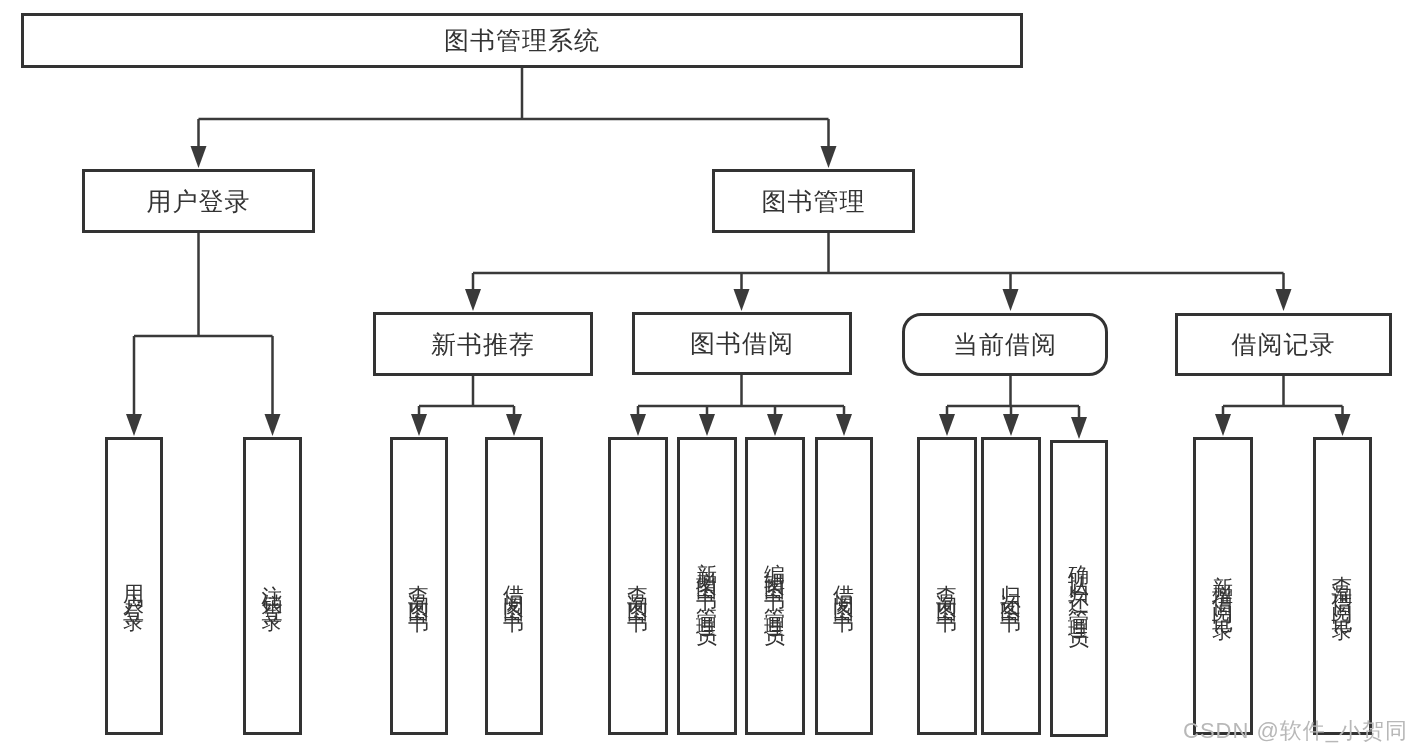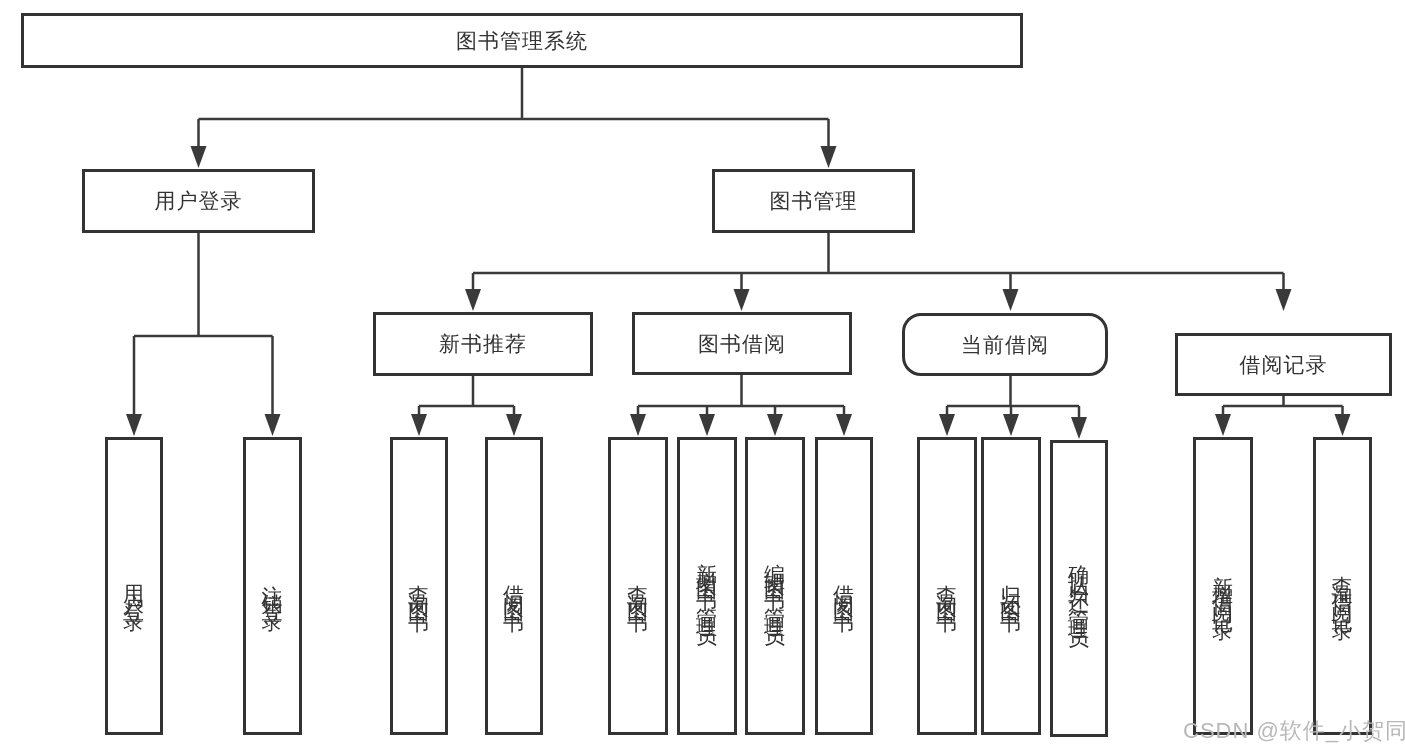--- a/index.html
+++ b/index.html
@@ -37,21 +37,21 @@
     box-sizing: border-box;
     background: #ffffff;
     border: 3px solid #333333;
     display: flex;
     align-items: center;
     justify-content: center;
     color: #333333;
     z-index: 2;
   }
   .node.h span {
-    font-size: 21px;
+    font-size: 25px;
     letter-spacing: 1px;
     white-space: nowrap;
   }
   .node.v span {
     writing-mode: vertical-rl;
     text-orientation: mixed;
     font-size: 21px;
     letter-spacing: 9px;
     line-height: 1;
   }
@@ -128,21 +128,21 @@
 
   <div class="node h" style="left:363px; top:312px; width:220px; height:64px;margin-left:10px;">
     <span>新书推荐</span>
   </div>
   <div class="node h" style="left:632px; top:312px; width:220px; height:63px;">
     <span>图书借阅</span>
   </div>
   <div class="node h" style="left:902px; top:313px; width:206px; height:63px;border-radius:19px;">
     <span>当前借阅</span>
   </div>
-  <div class="node h" style="left:1175px; top:313px; width:217px; height:63px;margin-top:20px;">
+  <div class="node h" style="left:1175px; top:313px; width:217px; height:63px;">
     <span>借阅记录</span>
   </div>
 
   <div class="node v" style="left:105px; top:437px; width:58px; height:298px;">
     <span>用户登录</span>
   </div>
   <div class="node v" style="left:243px; top:437px; width:59px; height:298px;">
     <span>注销登录</span>
   </div>
 

